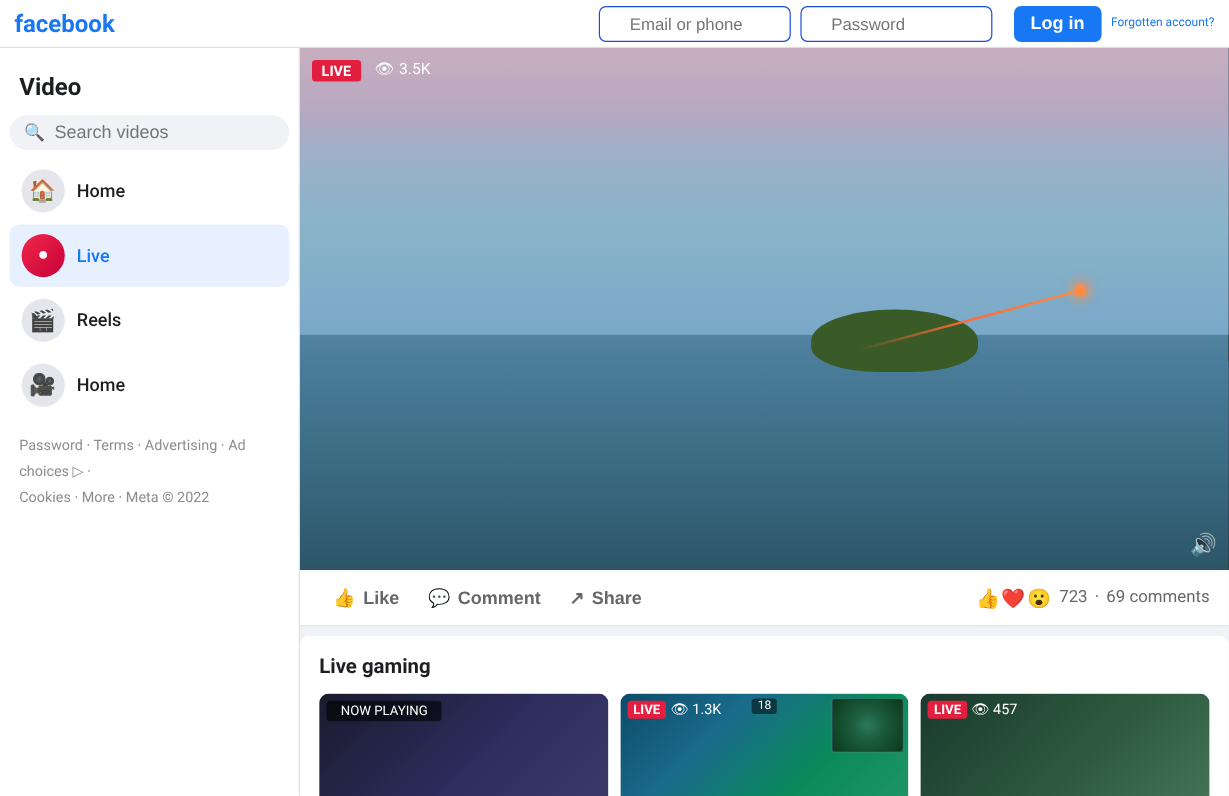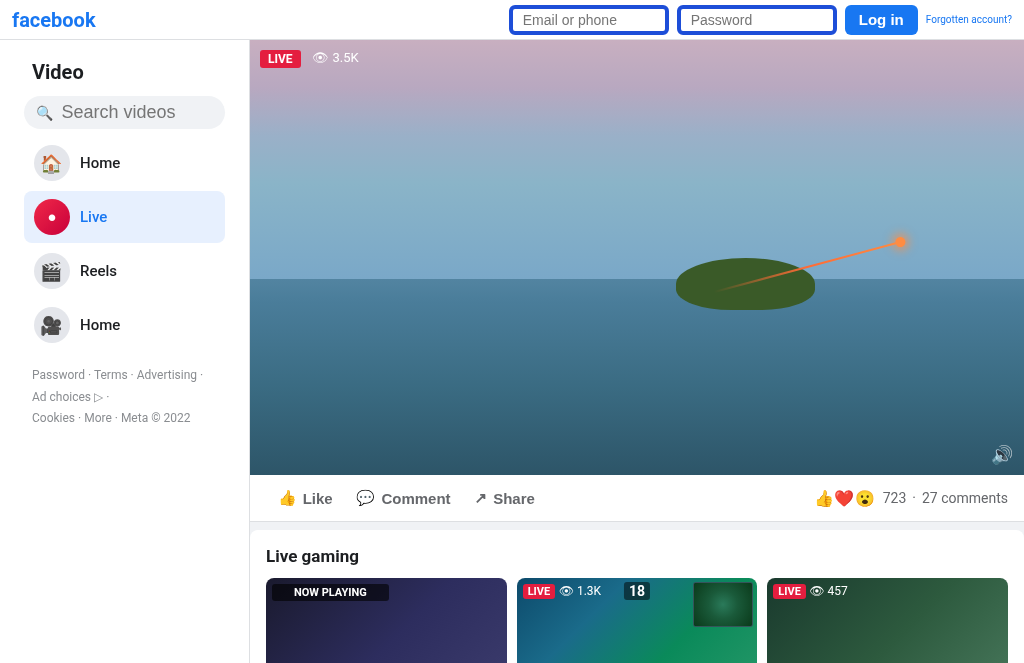--- a/index.html
+++ b/index.html
@@ -8,45 +8,45 @@
     
     .header {
       position: fixed; top: 0; left: 0; right: 0; height: 40px;
       background: #fff; border-bottom: 1px solid #dddfe2;
       display: flex; align-items: center; justify-content: space-between;
       padding: 0 12px; z-index: 100;
     }
     .header-logo { color: #1877f2; font-size: 20px; font-weight: 700; text-decoration: none; }
     .header-right { display: flex; align-items: center; gap: 8px; }
     .header-input {
-      border: 4px solid #1d4ed8; border-radius: 6px; padding: 6px 10px;
+      border: 1px solid #1d4ed8; border-radius: 6px; padding: 6px 25px;
       font-size: 14px; outline: none; width: 160px; height: 30px;
     }
     .header-login-btn {
       background: #1877f2; color: #fff; border: none; border-radius: 6px;
-      padding: 6px 14px; font-size: 15px; font-weight: 600; cursor: pointer; height: 30px;
+      padding: 6px 14px; font-size: 15px; font-weight: 600; cursor: pointer; height: 30px; margin-left: 10px;
     }
     .header-forgot { color: #1877f2; font-size: 10px; text-decoration: none; white-space: nowrap; }
 
     
     .layout { display: flex; margin-top: 40px; }
 
     
     .sidebar {
       width: 250px; min-width: 250px; background: #fff;
       border-right: 1px solid #dddfe2; height: calc(100vh - 40px);
-      position: fixed; top: 40px; left: 0; overflow-y: auto; padding: 12px 24px;
+      position: fixed; top: 40px; left: 0; overflow-y: auto; padding: 12px 8px;
     }
     .sidebar-title { font-size: 20px; font-weight: 700; padding: 8px 8px 12px 8px; }
     .search-box {
       display: flex; align-items: center; background: #f0f2f5; border-radius: 20px;
       padding: 6px 12px; margin-bottom: 8px; gap: 8px;
     }
     .search-box input {
-      border: none; background: transparent; outline: none; font-size: 18px;
+      border: none; background: transparent; outline: none; font-size: 15px;
       width: 100%; color: #1c1e21;
     }
     .search-icon { color: #65676b; font-size: 14px; }
     .nav-item {
       display: flex; align-items: center; gap: 10px; padding: 8px 10px;
       border-radius: 8px; cursor: pointer; font-size: 15px; font-weight: 500;
       color: #1c1e21; margin-bottom: 2px;
     }
     .nav-item.active { background: #e7f0fe; color: #1877f2; }
     .nav-icon {
@@ -138,43 +138,43 @@
       position: absolute; top: 6px; left: 6px;
       background: #e41e3f; color: #fff; font-size: 11px; font-weight: 700;
       padding: 1px 5px; border-radius: 3px;
     }
     .card-views {
       position: absolute; top: 6px; left: 42px;
       color: #fff; font-size: 12px; display: flex; align-items: center; gap: 3px;
     }
     .card-now-playing {
       position: absolute; top: 6px; left: 6px;
-      background: rgba(0,0,0,0.6); color: #fff; font-size: 11px; font-weight: 700;
-      padding: 2px 22px; border-radius: 3px;
+      background: rgba(0,0,0,0.6); color: #fff; font-size: 11px; font-weight: 400;
+      padding: 2px 12px; border-radius: 3px;
     }
     
     .thumb-1 { background: linear-gradient(135deg, #1a1a2e 0%, #2d2d5e 50%, #3d3d6e 100%); }
     .thumb-2 {
       background: linear-gradient(135deg, #0d4a6b 0%, #1a6b8a 30%, #0a8a5a 60%, #2a9a6a 100%);
     }
     .thumb-3 { background: linear-gradient(135deg, #1a3a2e 0%, #2d5a3e 50%, #4a7a5e 100%); }
 
     
     .minimap {
       position: absolute; top: 4px; right: 4px; width: 60px; height: 45px;
       background: rgba(0,20,40,0.8); border: 1px solid rgba(255,255,255,0.2);
       border-radius: 3px; overflow: hidden;
     }
     .minimap-inner {
       width: 100%; height: 100%;
       background: radial-gradient(circle at 50% 50%, #2a7a5a 0%, #1a5a3a 40%, #0a3a1a 100%);
     }
     .card-number-badge {
       position: absolute; top: 4px; left: 50%; transform: translateX(-50%);
-      background: rgba(0,0,0,0.5); color: #fff; font-size: 14px; font-weight: 700;
+      background: rgba(0,0,0,0.5); color: #fff; font-size: 10px; font-weight: 400;
       padding: 1px 5px; border-radius: 3px;
     }
   </style>
 </head>
 <body>
 
 <header class="header">
   <a class="header-logo">facebook</a>
   <div class="header-right">
     <input class="header-input" type="text" placeholder="Email or phone" style="">
@@ -257,21 +257,21 @@
         <span>Share</span>
       </button>
       <div class="reactions-right">
         <div class="reaction-emojis">
           <span class="reaction-emoji">👍</span>
           <span class="reaction-emoji">❤️</span>
           <span class="reaction-emoji">😮</span>
         </div>
         <span>723</span>
         <span>·</span>
-        <span>27 comments</span>
+        <span>69 comments</span>
       </div>
     </div>
 
     <div class="section">
       <div class="section-title">Live gaming</div>
       <div class="cards-row">
 
         <div class="video-card">
           <div class="card-thumb thumb-1">
             <div class="card-now-playing">NOW PLAYING</div>

